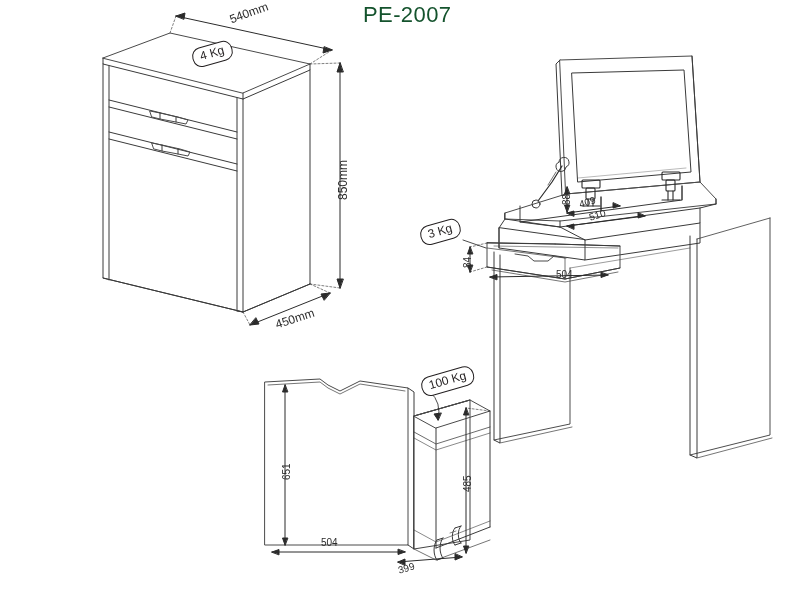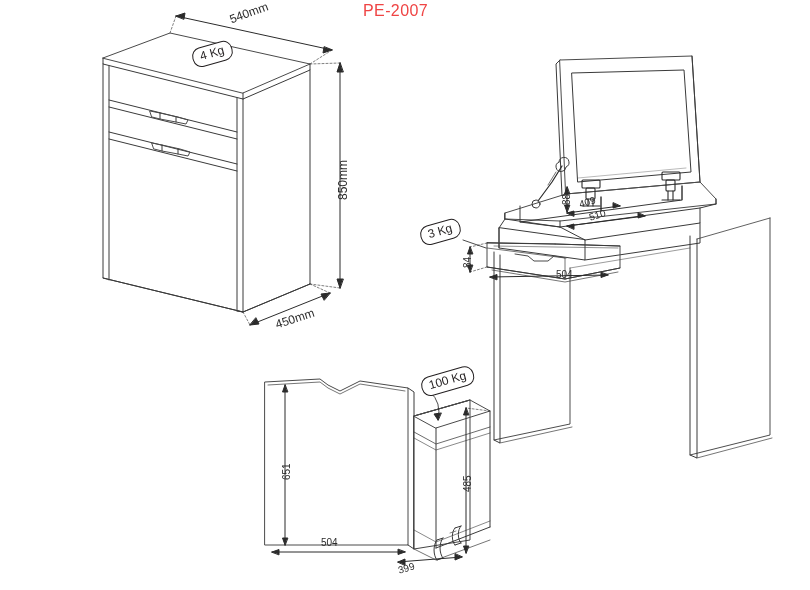--- a/index.html
+++ b/index.html
@@ -6,21 +6,21 @@
   body{
     width:810px;height:590px;position:relative;overflow:hidden;
     font-family:"Liberation Sans", sans-serif;
     color:#231f20;
   }
   .stage{position:absolute;inset:0;}
   svg.draw{position:absolute;left:0;top:0;width:810px;height:590px;}
 
   .title{
     position:absolute;left:363px;top:2px;
-    font-size:16px;letter-spacing:.4px;color:#ef4444;
+    font-size:22px;letter-spacing:.4px;color:#14532d;
     white-space:nowrap;
   }
 
   
   .dim{
     position:absolute;font-size:11px;color:#2b2b2b;white-space:nowrap;
     line-height:1;
   }
   .dim.sm{font-size:10px;}
   .dim.mm{font-size:12px;}

